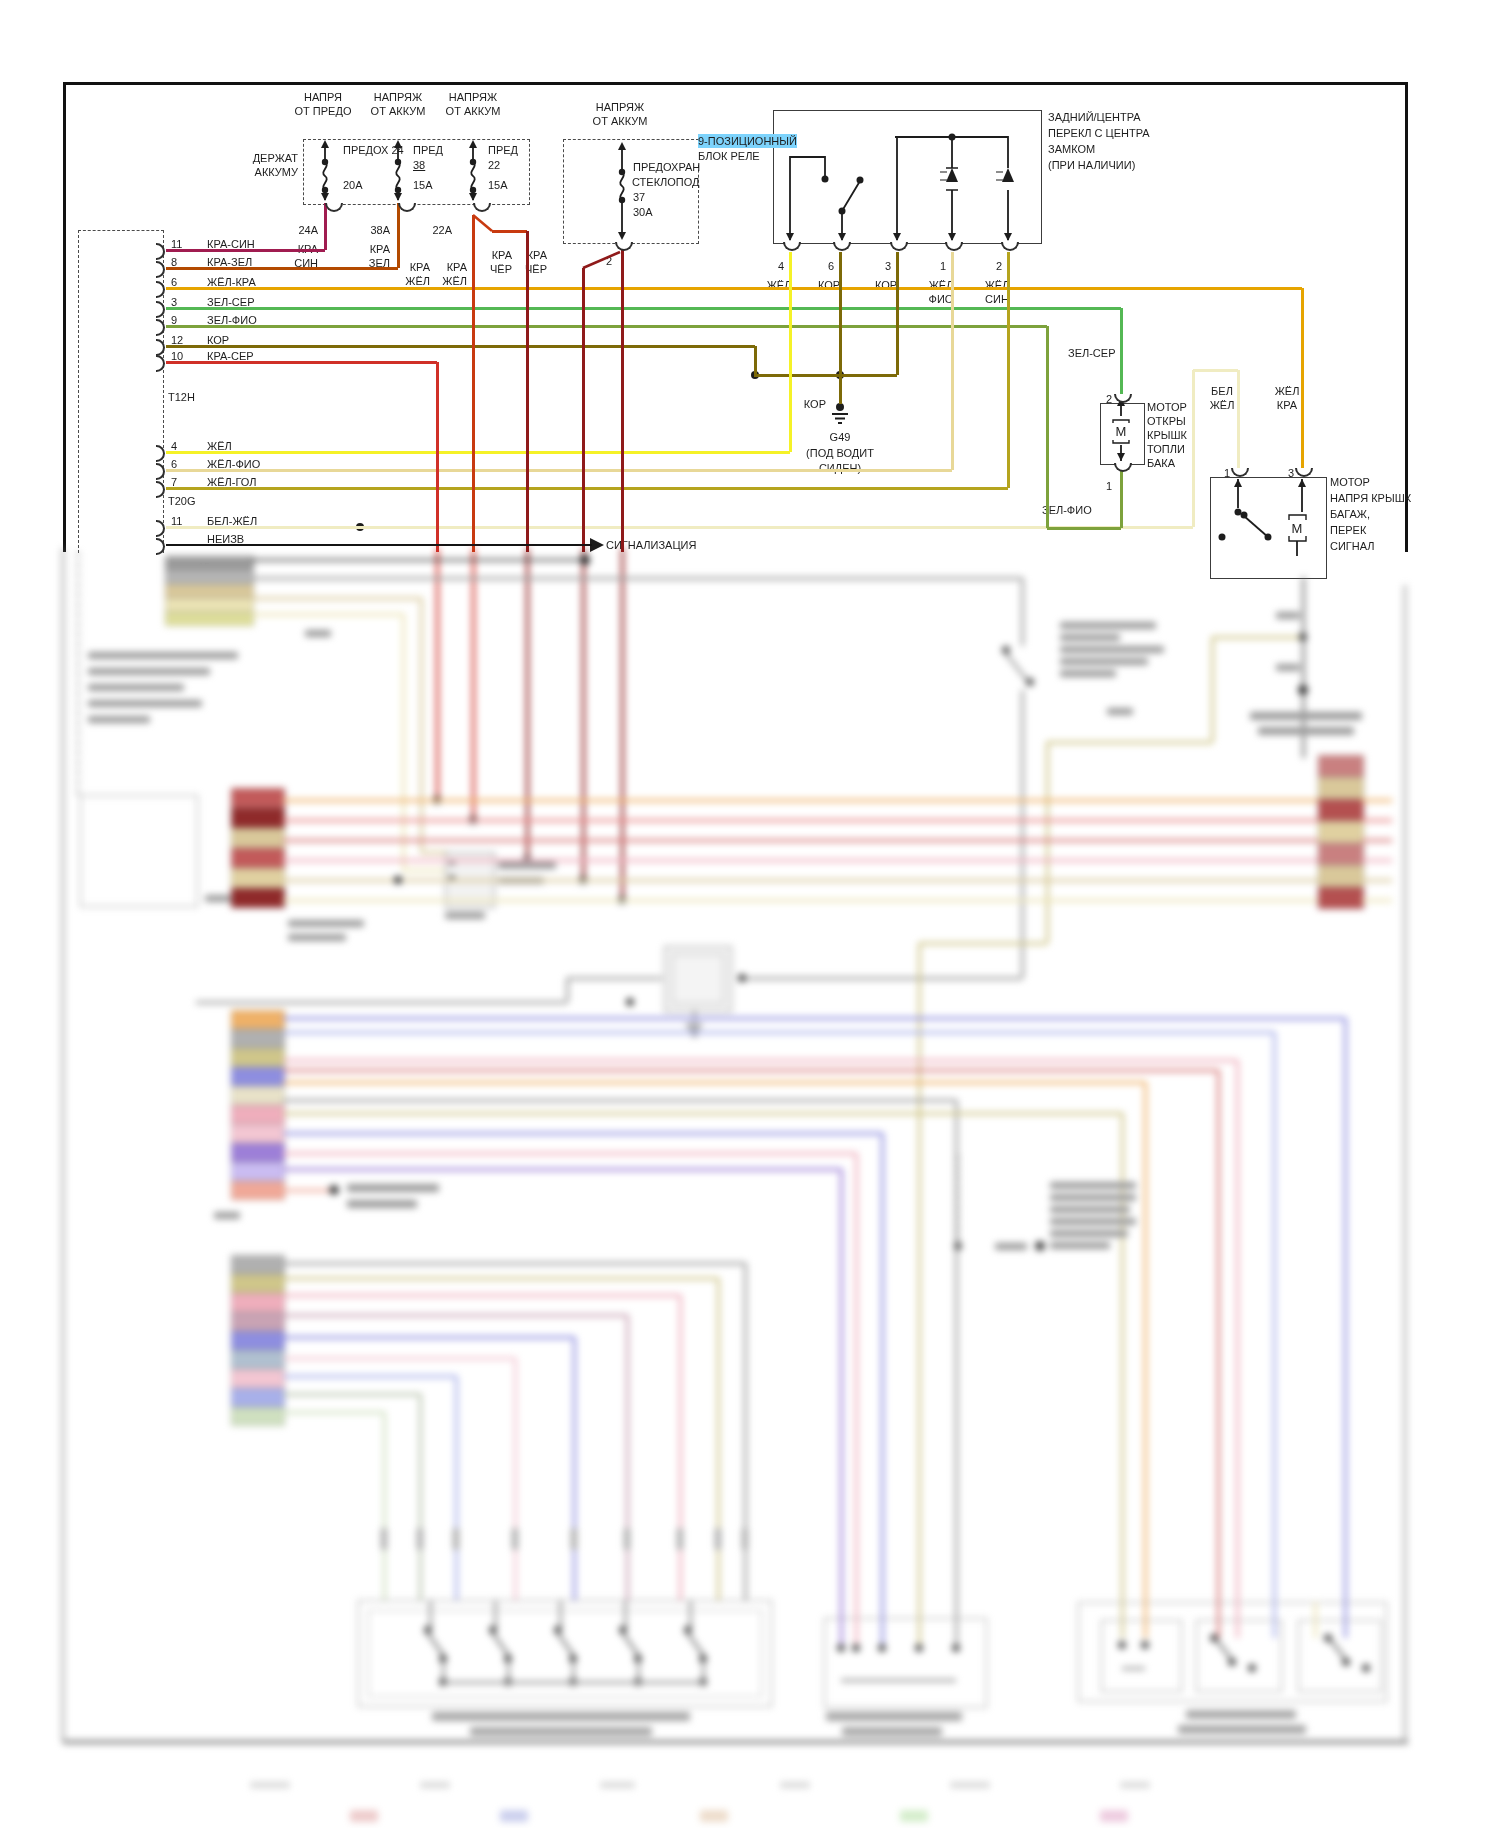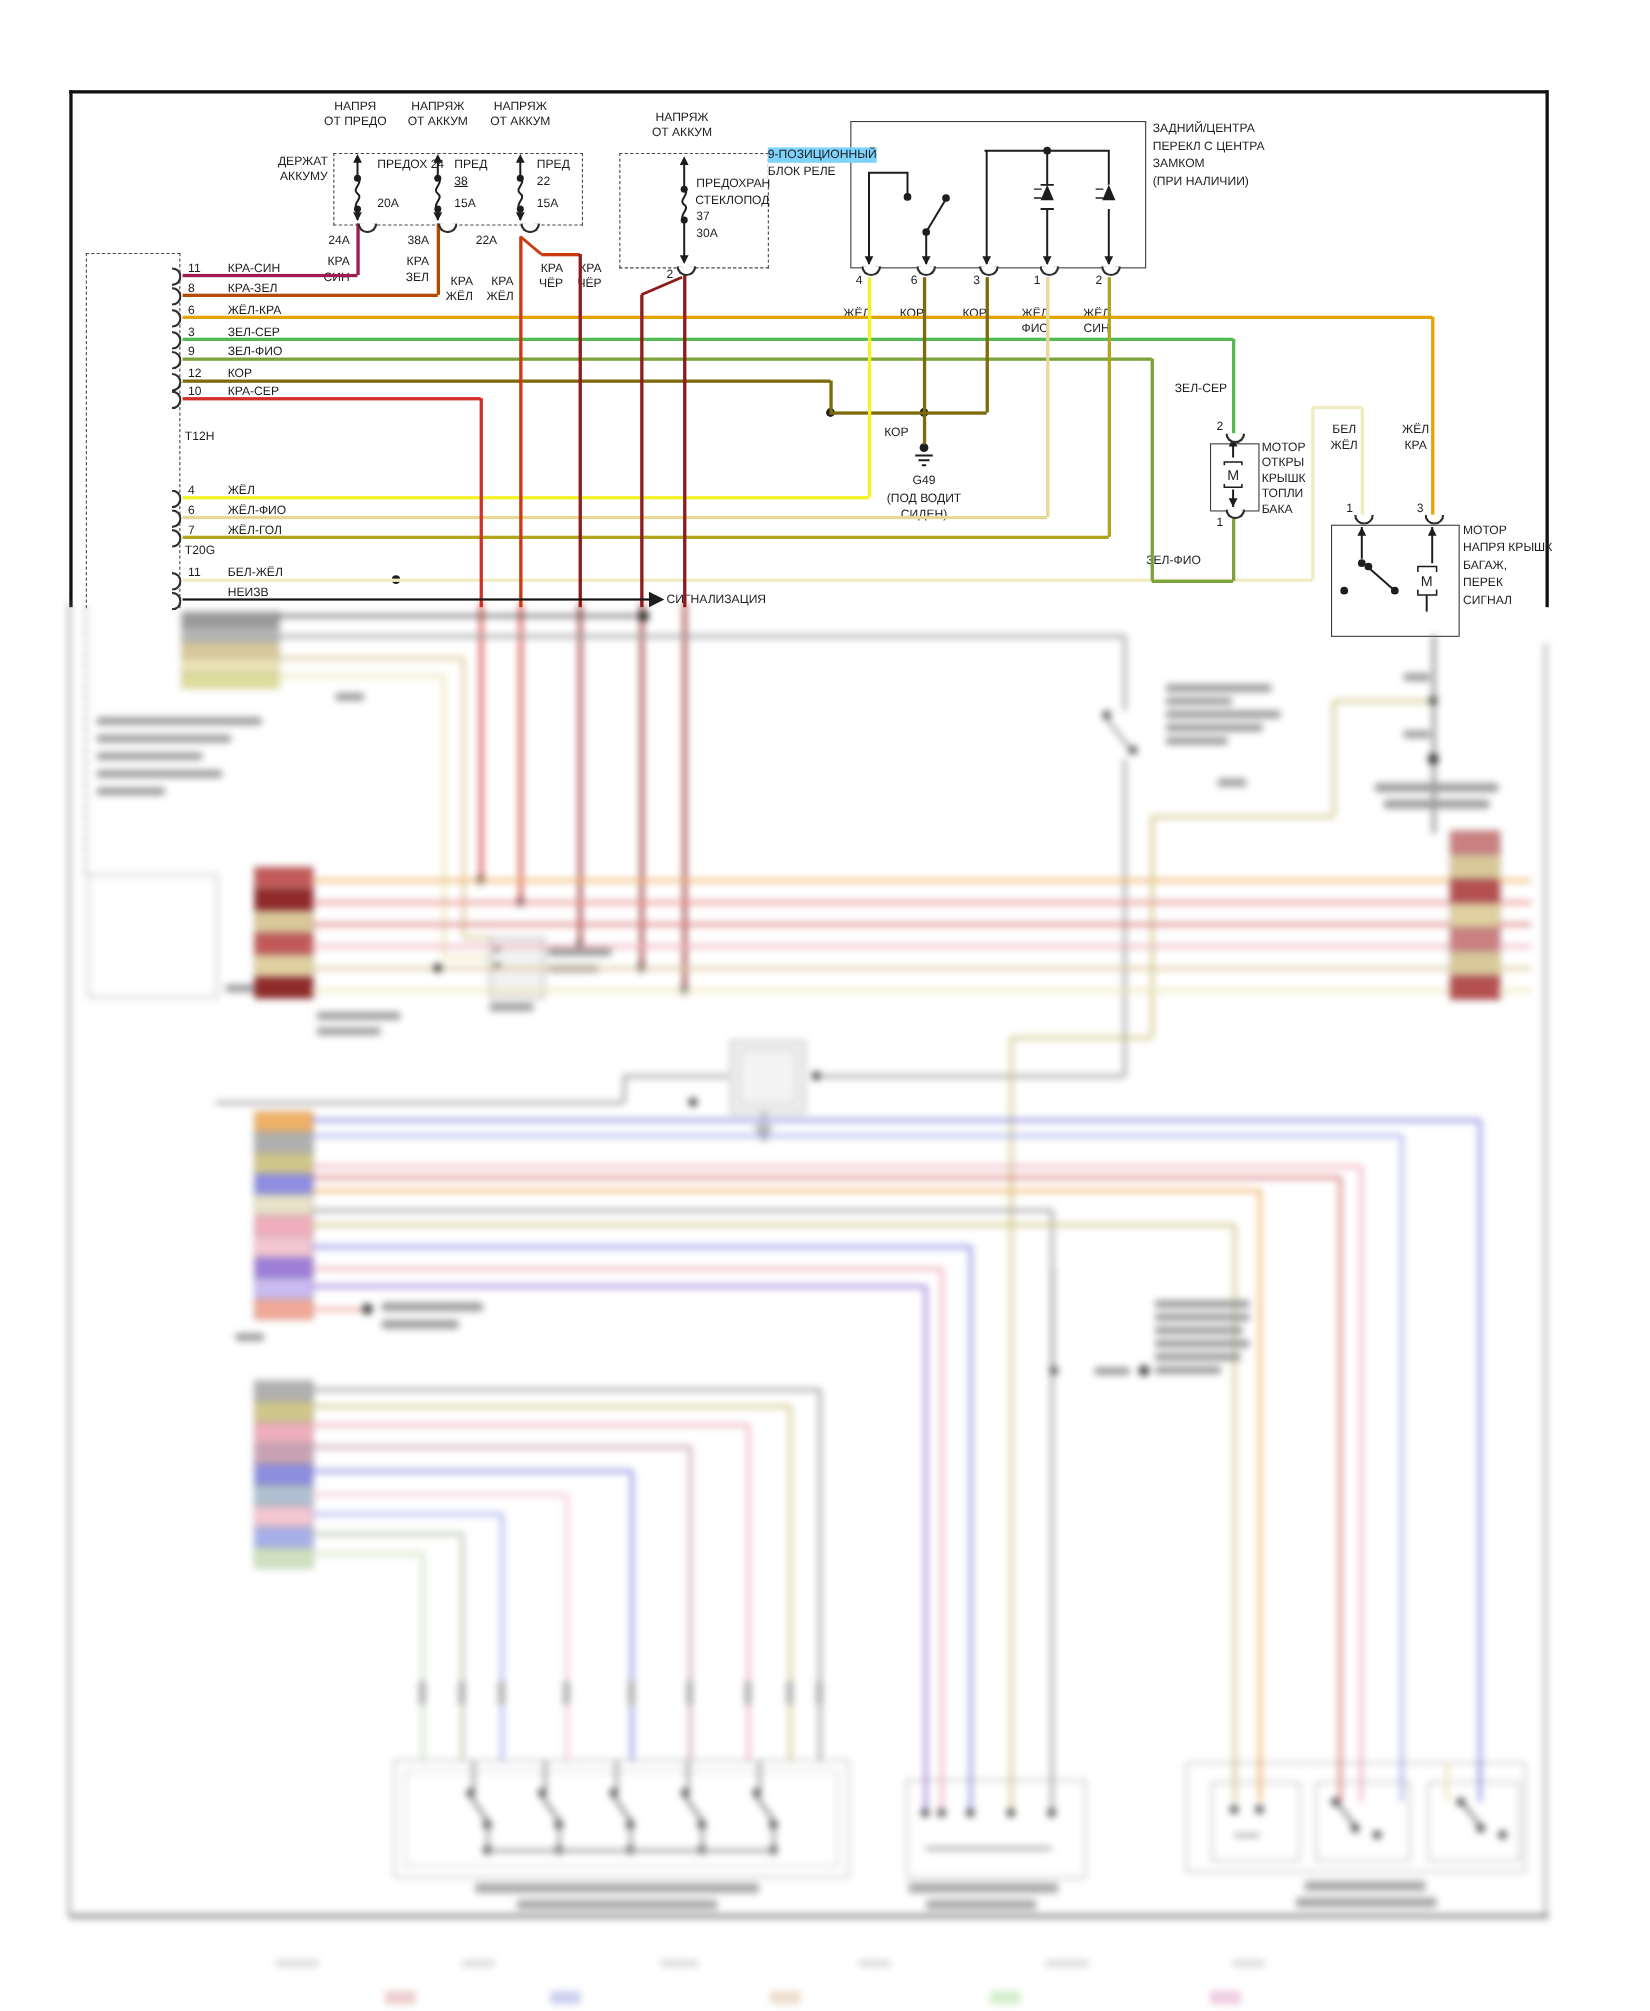--- a/index.html
+++ b/index.html
@@ -1,20 +1,20 @@
 <!DOCTYPE html>
 <html><head>
 <meta charset="utf-8">
 <style>
   html,body{margin:0;padding:0;background:#fff;}
   #canvas{position:relative;width:1500px;height:1828px;background:#ffffff;overflow:hidden;
           font-family:"Liberation Sans",sans-serif;}
   .lbl{position:absolute;font-size:11px;line-height:1.3;color:#1d1d1d;white-space:nowrap;}
   .ctr{transform:translateX(-50%);text-align:center;}
-  .rgt{transform:translateX(-100%);text-align:left;}
+  .rgt{transform:translateX(-100%);text-align:left;margin-top:11px;}
   .box{position:absolute;border:1.6px solid #3c3c3c;background:transparent;}
   .dash{position:absolute;border:1.6px dashed #4a4a4a;background:transparent;}
   .wire{position:absolute;}
   .dot{position:absolute;border-radius:50%;background:#141414;}
   .arc{position:absolute;border:2px solid #2e2e2e;border-top:none;background:#fff;
        border-radius:0 0 9px 9px;width:14px;height:7px;}
   .arcr{position:absolute;border:2px solid #2e2e2e;border-left:none;background:#fff;
        border-radius:0 9px 9px 0;width:7px;height:13px;}
   #blurlayer{position:absolute;left:0;top:0;width:1500px;height:1828px;filter:blur(3.6px);}
   .bar{position:absolute;background:#9b9b9b;border-radius:2px;}

